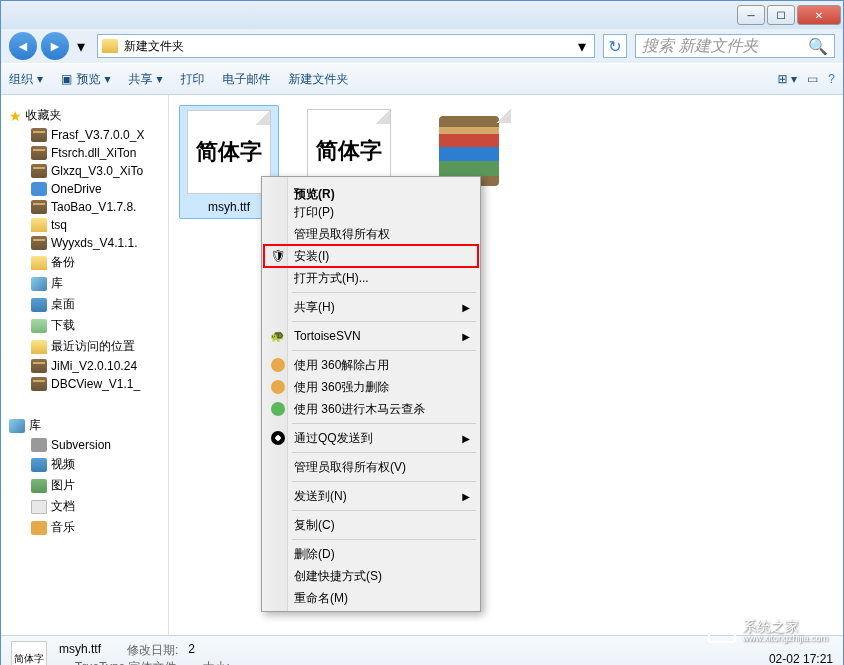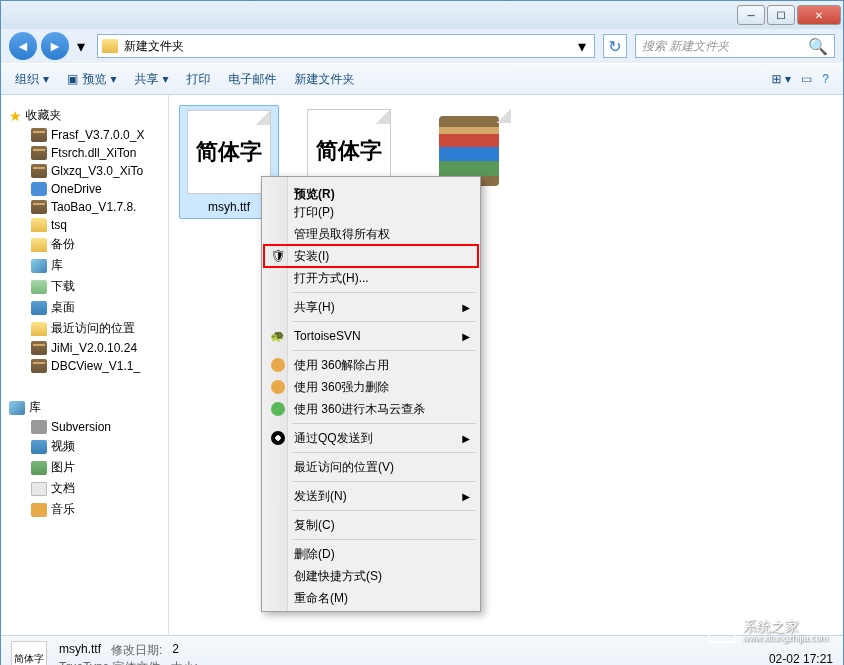--- a/index.html
+++ b/index.html
@@ -13,24 +13,24 @@
     
     .navbar { height: 34px; display: flex; align-items: center; padding: 4px 8px; gap: 4px; }
     .nav-btn { width: 28px; height: 28px; border-radius: 50%; background: linear-gradient(to bottom, #5ba3e8, #2d7dd2); display: flex; align-items: center; justify-content: center; color: white; font-size: 14px; cursor: pointer; }
     .nav-dropdown { width: 16px; height: 20px; display: flex; align-items: center; justify-content: center; }
     .address-bar { flex: 1; height: 24px; background: white; border: 1px solid #8bb5dc; display: flex; align-items: center; padding: 0 4px; margin: 0 4px; }
     .folder-icon-sm { width: 16px; height: 14px; background: linear-gradient(to bottom, #fce38a, #e8b94a); border-radius: 2px 2px 0 0; margin-right: 6px; }
     .address-text { font-size: 12px; flex: 1; }
     .address-arrow { width: 16px; text-align: center; cursor: pointer; }
     .refresh-btn { width: 24px; height: 24px; display: flex; align-items: center; justify-content: center; color: #2d7dd2; cursor: pointer; border: 1px solid #8bb5dc; background: white; }
     .search-bar { width: 200px; height: 24px; background: white; border: 1px solid #8bb5dc; display: flex; align-items: center; padding: 0 6px; margin-left: 4px; }
-    .search-text { font-size: 12px; color: #999; font-style: italic; flex: 1; }
+    .search-text { font-size: 16px; color: #999; font-style: italic; flex: 1; }
     .search-icon { color: #2d7dd2; }
     
-    .toolbar { height: 32px; background: linear-gradient(to bottom, #f5f9fc, #e8f0f8); border-top: 1px solid white; border-bottom: 1px solid #c5d8eb; display: flex; align-items: center; padding: 0 14px; gap: 18px; }
+    .toolbar { height: 32px; background: linear-gradient(to bottom, #f5f9fc, #e8f0f8); border-top: 1px solid white; border-bottom: 1px solid #c5d8eb; display: flex; align-items: center; padding: 0 8px; gap: 18px; }
     .toolbar-item { font-size: 12px; color: #1a4d80; cursor: pointer; display: flex; align-items: center; gap: 4px; }
     .toolbar-spacer { flex: 1; }
     .toolbar-right { display: flex; gap: 10px; }
     
     .content { display: flex; height: 540px; }
     
     .sidebar { width: 168px; background: white; border-right: 1px solid #e0e0e0; overflow-y: auto; padding: 6px 0; }
     .tree-section { padding: 4px 8px; }
     .tree-header { font-size: 12px; display: flex; align-items: center; gap: 4px; padding: 2px 0; cursor: pointer; }
     .tree-header .star-icon { color: #f5b800; font-size: 14px; }
@@ -70,21 +70,21 @@
     .icon-360 { width: 14px; height: 14px; border-radius: 50%; background: #5a985a; display: inline-block; }
     .icon-360.orange { background: #e8a94a; }
     .icon-360.green { background: #5ab85a; }
     .icon-360.gold { background: #d4a86a; }
     .icon-qq { width: 14px; height: 14px; border-radius: 50%; background: radial-gradient(circle, #fff 25%, #000 30%); }
     
     .statusbar { height: 46px; background: linear-gradient(to bottom, #f5f9fc, #e8f0f8); border-top: 1px solid #c5d8eb; display: flex; align-items: center; padding: 4px 10px; gap: 12px; }
     .status-thumb { width: 36px; height: 36px; background: white; border: 1px solid #ccc; display: flex; align-items: center; justify-content: center; font-size: 10px; }
     .status-info { font-size: 12px; }
     .status-row { display: flex; gap: 10px; }
-    .status-label { color: #666; }
+    .status-label { color: #666; margin-left: 16px; }
     
     .watermark { position: absolute; bottom: 20px; right: 15px; color: #fff; font-size: 14px; display: flex; align-items: center; gap: 6px; text-shadow: 1px 1px 2px rgba(0,0,0,0.6); z-index: 200; }
     .watermark-icon { width: 28px; height: 24px; border: 2px solid #fff; border-radius: 3px; position: relative; }
     .watermark-icon::after { content: ""; position: absolute; top: -8px; left: 6px; width: 0; height: 0; border-left: 8px solid transparent; border-right: 8px solid transparent; border-bottom: 8px solid #fff; }
     .watermark-text { line-height: 1.1; }
   </style>
 </head>
 <body>
 
 <div class="window">
@@ -152,34 +152,38 @@
           </div>
         <div class="tree-item">
             <div class="item-icon icon-archive"></div>
             <span>TaoBao_V1.7.8.</span>
           </div>
         <div class="tree-item">
             <div class="item-icon icon-folder"></div>
             <span>tsq</span>
           </div>
         <div class="tree-item">
+            <div class="item-icon icon-archive"></div>
+            <span>Wyyxds_V4.1.1.</span>
+          </div>
+        <div class="tree-item">
             <div class="item-icon icon-folder"></div>
             <span>备份</span>
           </div>
         <div class="tree-item">
             <div class="item-icon icon-lib"></div>
             <span>库</span>
           </div>
         <div class="tree-item">
+            <div class="item-icon icon-desktop"></div>
+            <span>桌面</span>
+          </div>
+        <div class="tree-item">
             <div class="item-icon icon-dl"></div>
             <span>下载</span>
-          </div>
-        <div class="tree-item">
-            <div class="item-icon icon-desktop"></div>
-            <span>桌面</span>
           </div>
         <div class="tree-item">
             <div class="item-icon icon-folder"></div>
             <span>最近访问的位置</span>
           </div>
         <div class="tree-item">
             <div class="item-icon icon-archive"></div>
             <span>JiMi_V2.0.10.24</span>
           </div>
         <div class="tree-item">
@@ -290,21 +294,21 @@
         <div class="menu-separator"></div>
         <div class="menu-item">
           <span class="menu-icon">
             <span class="icon-qq"></span>
           </span>
           <span>通过QQ发送到</span>
           <span class="submenu-arrow">▶</span>
         </div>
         <div class="menu-separator"></div>
         <div class="menu-item">
-          <span>最近访问的位置(V)</span>
+          <span>管理员取得所有权(V)</span>
         </div>
         <div class="menu-separator"></div>
         <div class="menu-item">
           <span>发送到(N)</span>
           <span class="submenu-arrow">▶</span>
         </div>
         <div class="menu-separator"></div>
         <div class="menu-item">
           <span>复制(C)</span>
         </div>

